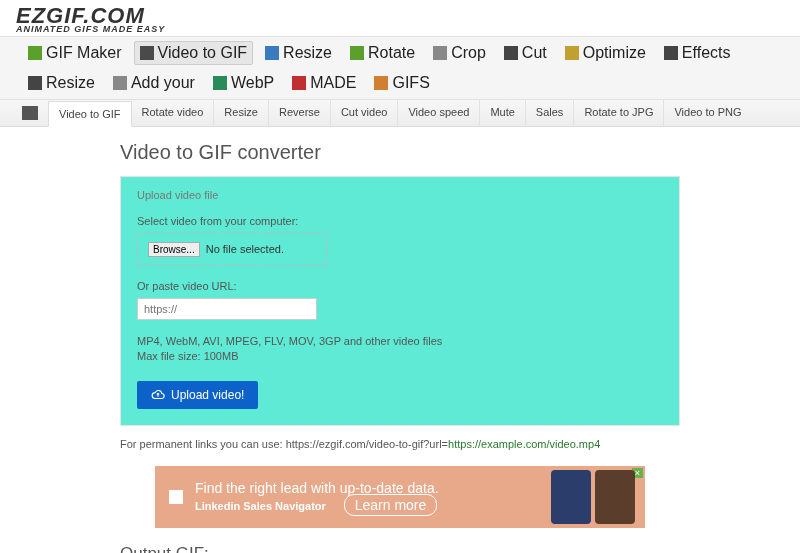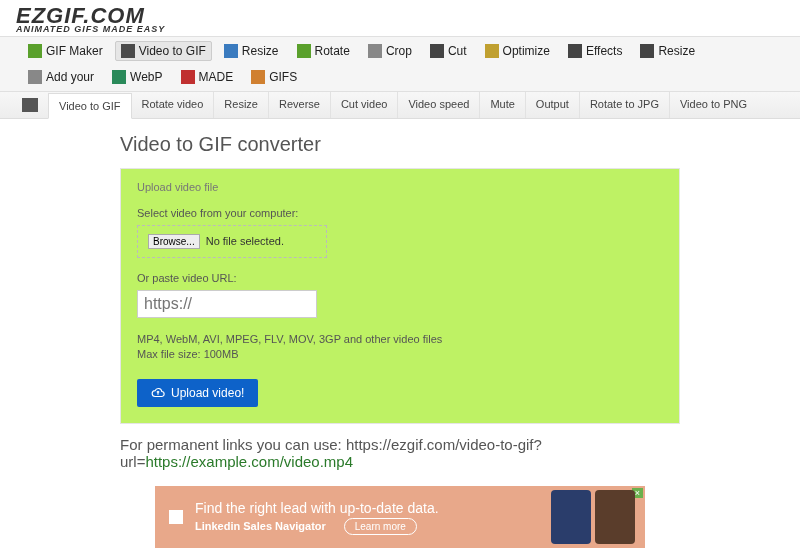--- a/index.html
+++ b/index.html
@@ -1,48 +1,48 @@
 <!DOCTYPE html>
 <html><head>
 <meta charset="utf-8">
 <style>
 * { box-sizing: border-box; margin: 0; padding: 0; }
 body { font-family: Arial, Helvetica, sans-serif; font-size: 12px; color: #333; background: #fff; }
 .header { padding: 6px 16px 2px; }
 .logo { font-family: "Arial Black", Arial, sans-serif; font-weight: 900; font-size: 22px; letter-spacing: 1px; font-style: italic; line-height: 0.9; }
 .tagline { font-size: 9px; letter-spacing: 1px; font-weight: 700; margin-top: -2px; font-style: italic; }
 .nav1 { background: #f5f5f5; border-top: 1px solid #e0e0e0; border-bottom: 1px solid #e0e0e0; padding: 4px 22px; display: flex; flex-wrap: wrap; gap: 6px; }
-.nav1 .item { display: inline-flex; align-items: center; gap: 4px; padding: 3px 6px; cursor: pointer; font-size: 12px; color: #222; }
+.nav1 .item { display: inline-flex; align-items: center; gap: 4px; padding: 3px 6px; cursor: pointer; font-size: 16px; color: #222; }
 .nav1 .item.active { background: #e6e6e6; border: 1px solid #ccc; border-radius: 2px; padding: 2px 5px; }
 .nav1 .ico { width: 14px; height: 14px; display: inline-block; }
 .nav2 { background: linear-gradient(#f7f7f7,#ededed); border-bottom: 1px solid #ddd; padding: 0 22px; display: flex; align-items: center; }
 .nav2 .tabico { width: 16px; height: 14px; background: #555; margin-right: 10px; }
 .nav2 .tab { padding: 6px 10px; cursor: pointer; font-size: 11px; color: #444; border-right: 1px solid #e2e2e2; }
 .nav2 .tab:last-child { border-right: none; }
 .nav2 .tab.active { background: #fff; border: 1px solid #ddd; border-bottom: 1px solid #fff; position: relative; top: 1px; }
 .main { max-width: 580px; margin: 14px auto 0 auto; padding: 0 10px; }
 h1 { font-size: 20px; font-weight: 400; color: #555; margin: 6px 0 12px; }
-.panel { border: 1px solid #e5e5e5; background: #bef264; padding: 12px 16px 16px; }
+.panel { border: 1px solid #e5e5e5; background: #5eead4; padding: 12px 16px 16px; }
 fieldset { border: none; }
 legend { font-size: 11px; color: #777; padding-bottom: 8px; }
 .label { font-size: 11px; color: #555; margin: 6px 0; }
 .filebox { border: 1px dashed #bbb; padding: 8px 10px; width: 190px; margin-bottom: 14px; display: flex; align-items: center; gap: 6px; }
 .browse { font-size: 10px; background: #eee; border: 1px solid #aaa; padding: 1px 4px; cursor: pointer; }
 .nofile { font-size: 11px; color: #333; }
-.urlinput { width: 180px; border: 1px solid #ccc; padding: 4px 6px; font-size: 16px; color: #888; margin-bottom: 14px; }
+.urlinput { width: 180px; border: 1px solid #ccc; padding: 4px 6px; font-size: 11px; color: #888; margin-bottom: 14px; }
 .note { font-size: 11px; color: #555; line-height: 1.4; margin-bottom: 16px; }
 .uploadbtn { background: #0d62c9; color: #fff; border: none; padding: 7px 14px; font-size: 12px; cursor: pointer; display: inline-flex; align-items: center; gap: 6px; border-radius: 2px; }
 .uploadbtn svg { width: 14px; height: 14px; }
-.perm { font-size: 15px; color: #555; margin: 12px 0 16px; }
+.perm { font-size: 11px; color: #555; margin: 12px 0 16px; }
 .perm a { color: #2a7a2a; text-decoration: none; }
 .ad { background: #e8a88a; height: 62px; margin: 0 auto 16px; width: 490px; display: flex; align-items: center; padding: 0 14px; position: relative; overflow: hidden; }
 .ad .adico { width: 14px; height: 14px; background: #fff; margin-right: 12px; flex-shrink: 0; }
 .ad .adtxt { color: #fff; font-size: 14px; line-height: 1.2; }
 .ad .adtxt .bold { font-weight: 700; font-size: 11px; }
-.ad .learn { border: 1px solid #fff; color: #fff; border-radius: 10px; padding: 2px 10px; font-size: 10px; margin-left: 14px; cursor: pointer; }
+.ad .learn { border: 1px solid #fff; color: #fff; border-radius: 10px; padding: 2px 10px; font-size: 14px; margin-left: 14px; cursor: pointer; }
 .ad .chars { position: absolute; right: 10px; top: 4px; display: flex; gap: 4px; }
 .ad .char { width: 40px; height: 54px; background: #2a3d6b; border-radius: 4px; }
 .ad .char2 { background: #5a3d2b; }
 .adclose { position: absolute; top: 2px; right: 2px; background: #6ab04c; color: #fff; font-size: 9px; padding: 0 3px; cursor: pointer; }
 h2 { font-size: 17px; font-weight: 400; color: #555; margin: 8px 0 8px; }
 </style>
 </head>
 <body>
 
 <div class="header">
@@ -107,21 +107,21 @@
 <div class="nav2">
   <span class="tabico"></span>
   <div id="nav2items" style="display:flex;">
       <div class="tab active">Video to GIF</div>
       <div class="tab">Rotate video</div>
       <div class="tab">Resize</div>
       <div class="tab">Reverse</div>
       <div class="tab">Cut video</div>
       <div class="tab">Video speed</div>
       <div class="tab">Mute</div>
-      <div class="tab">Output</div>
+      <div class="tab">Sales</div>
       <div class="tab">Rotate to JPG</div>
       <div class="tab">Video to PNG</div>
     </div>
 </div>
 
 <div class="main">
   <h1>Video to GIF converter</h1>
 
   <div class="panel">
     <fieldset>

